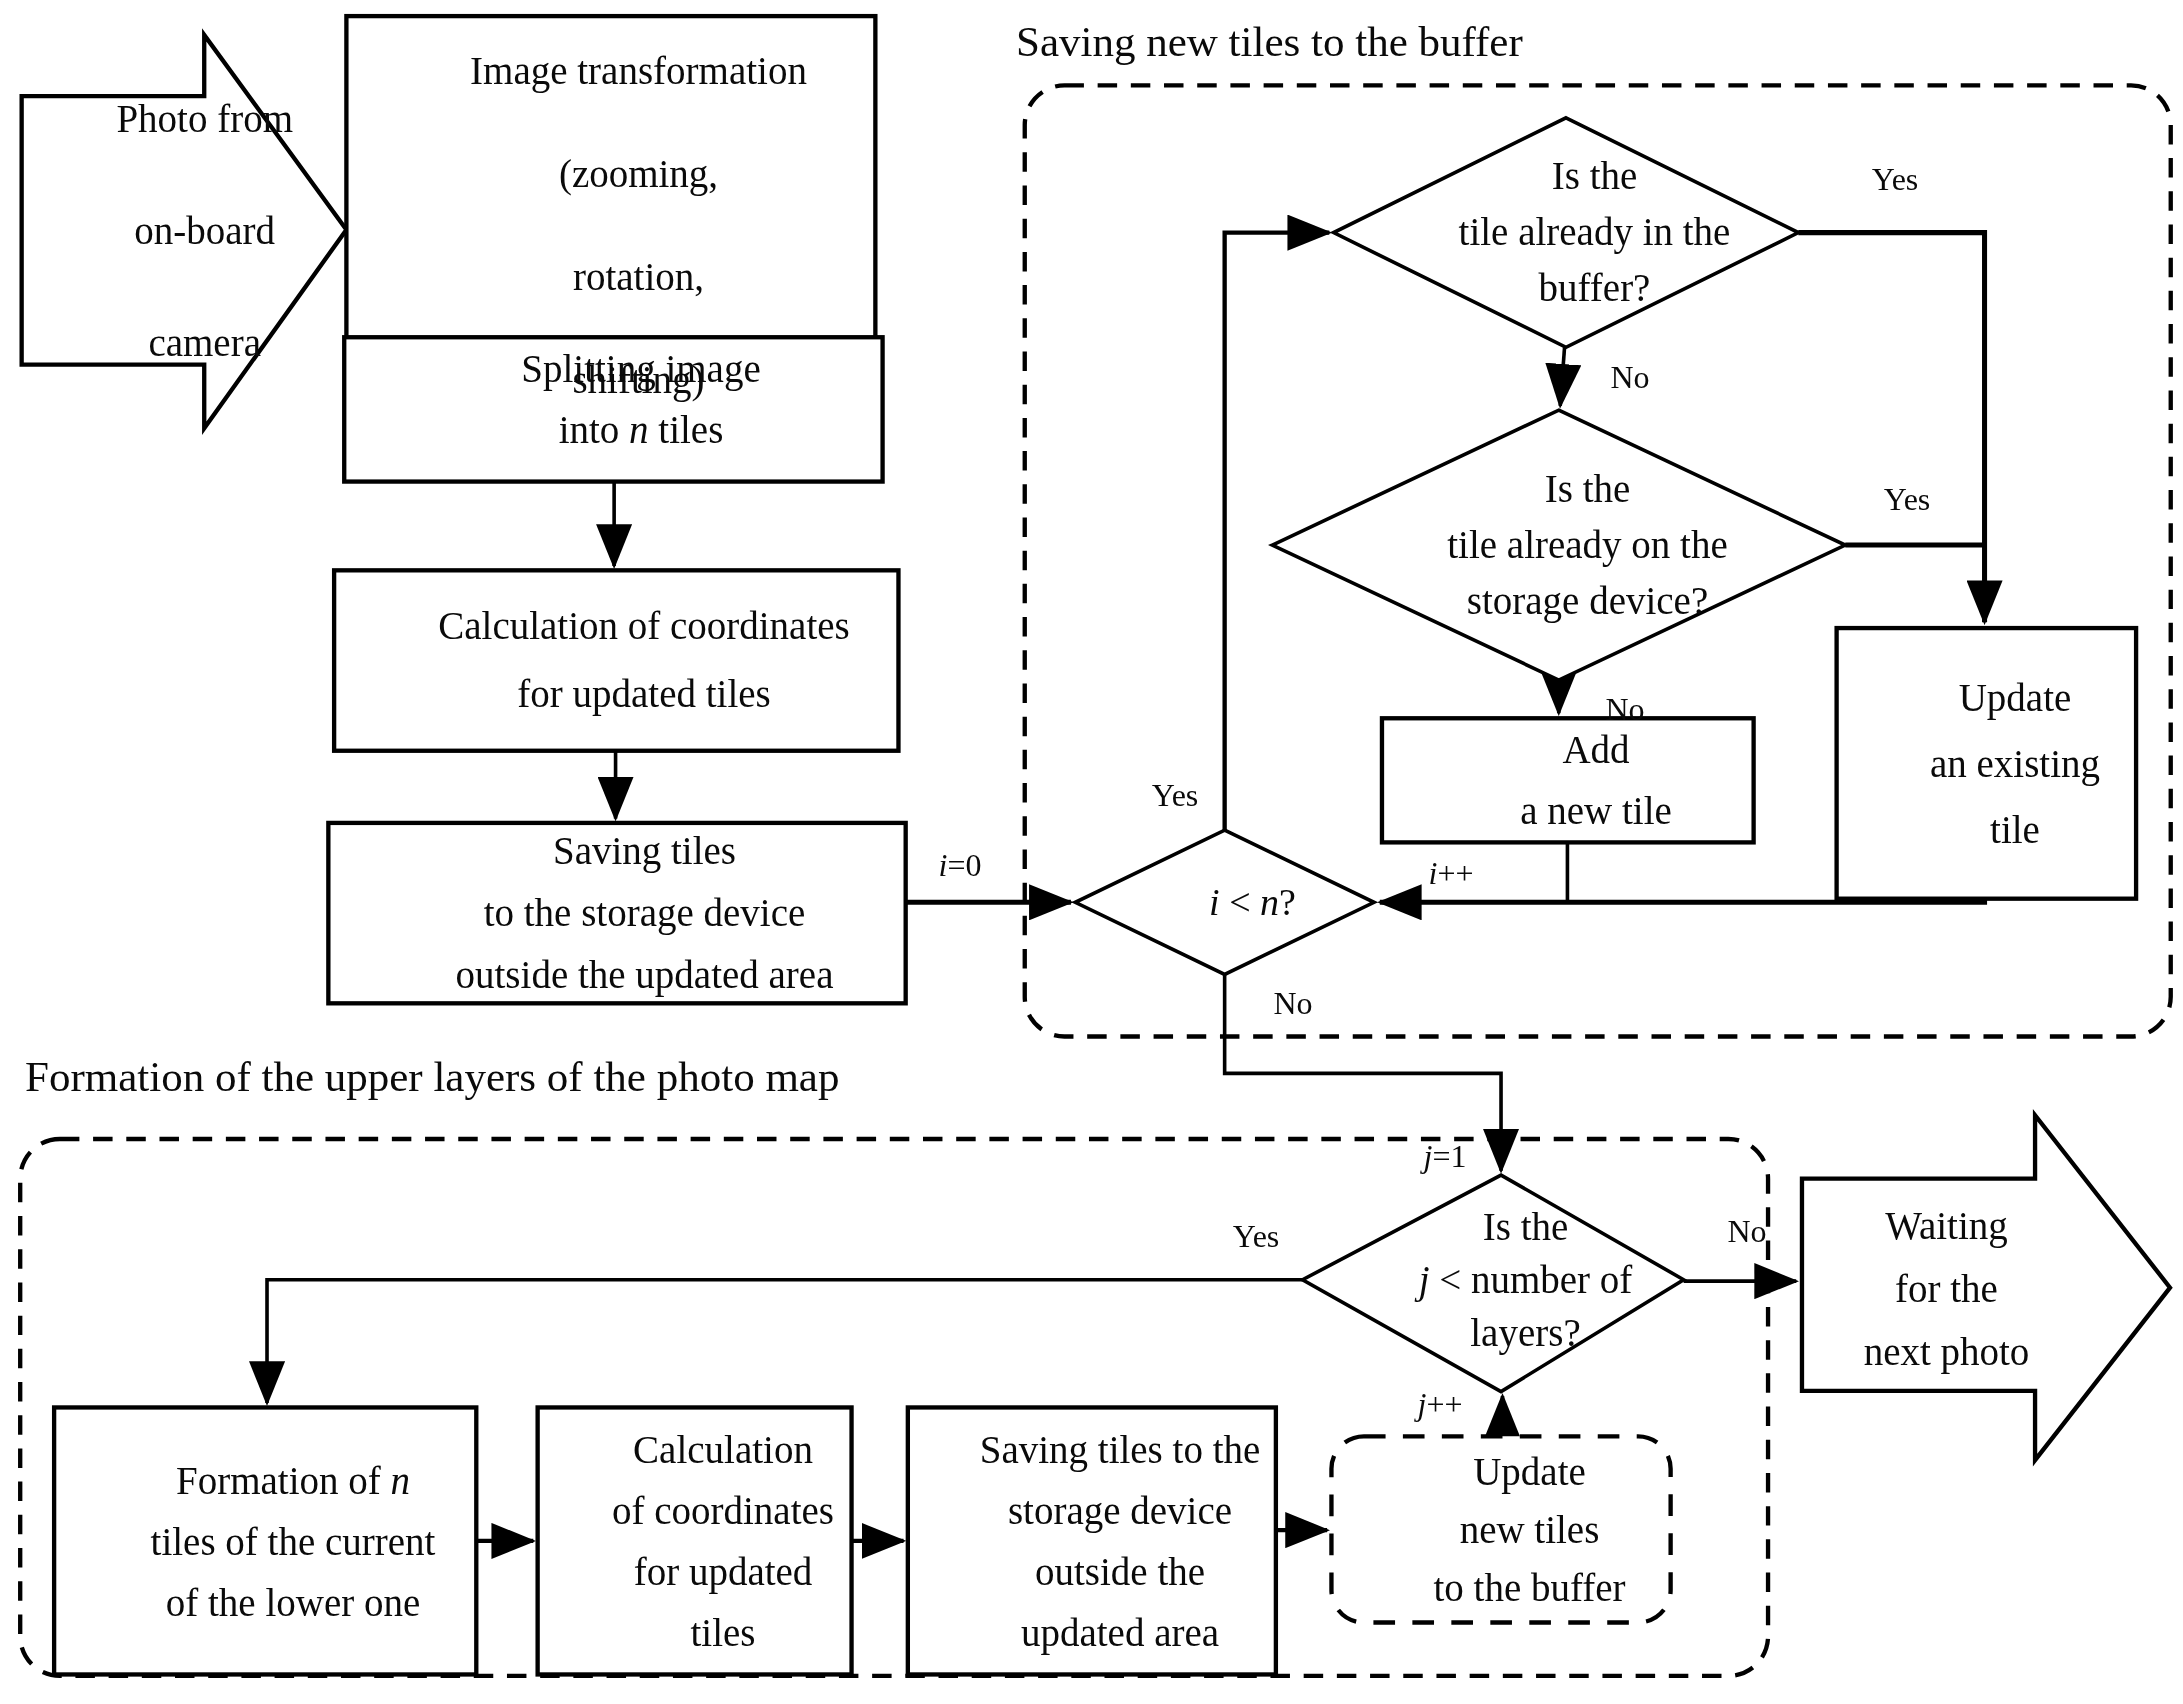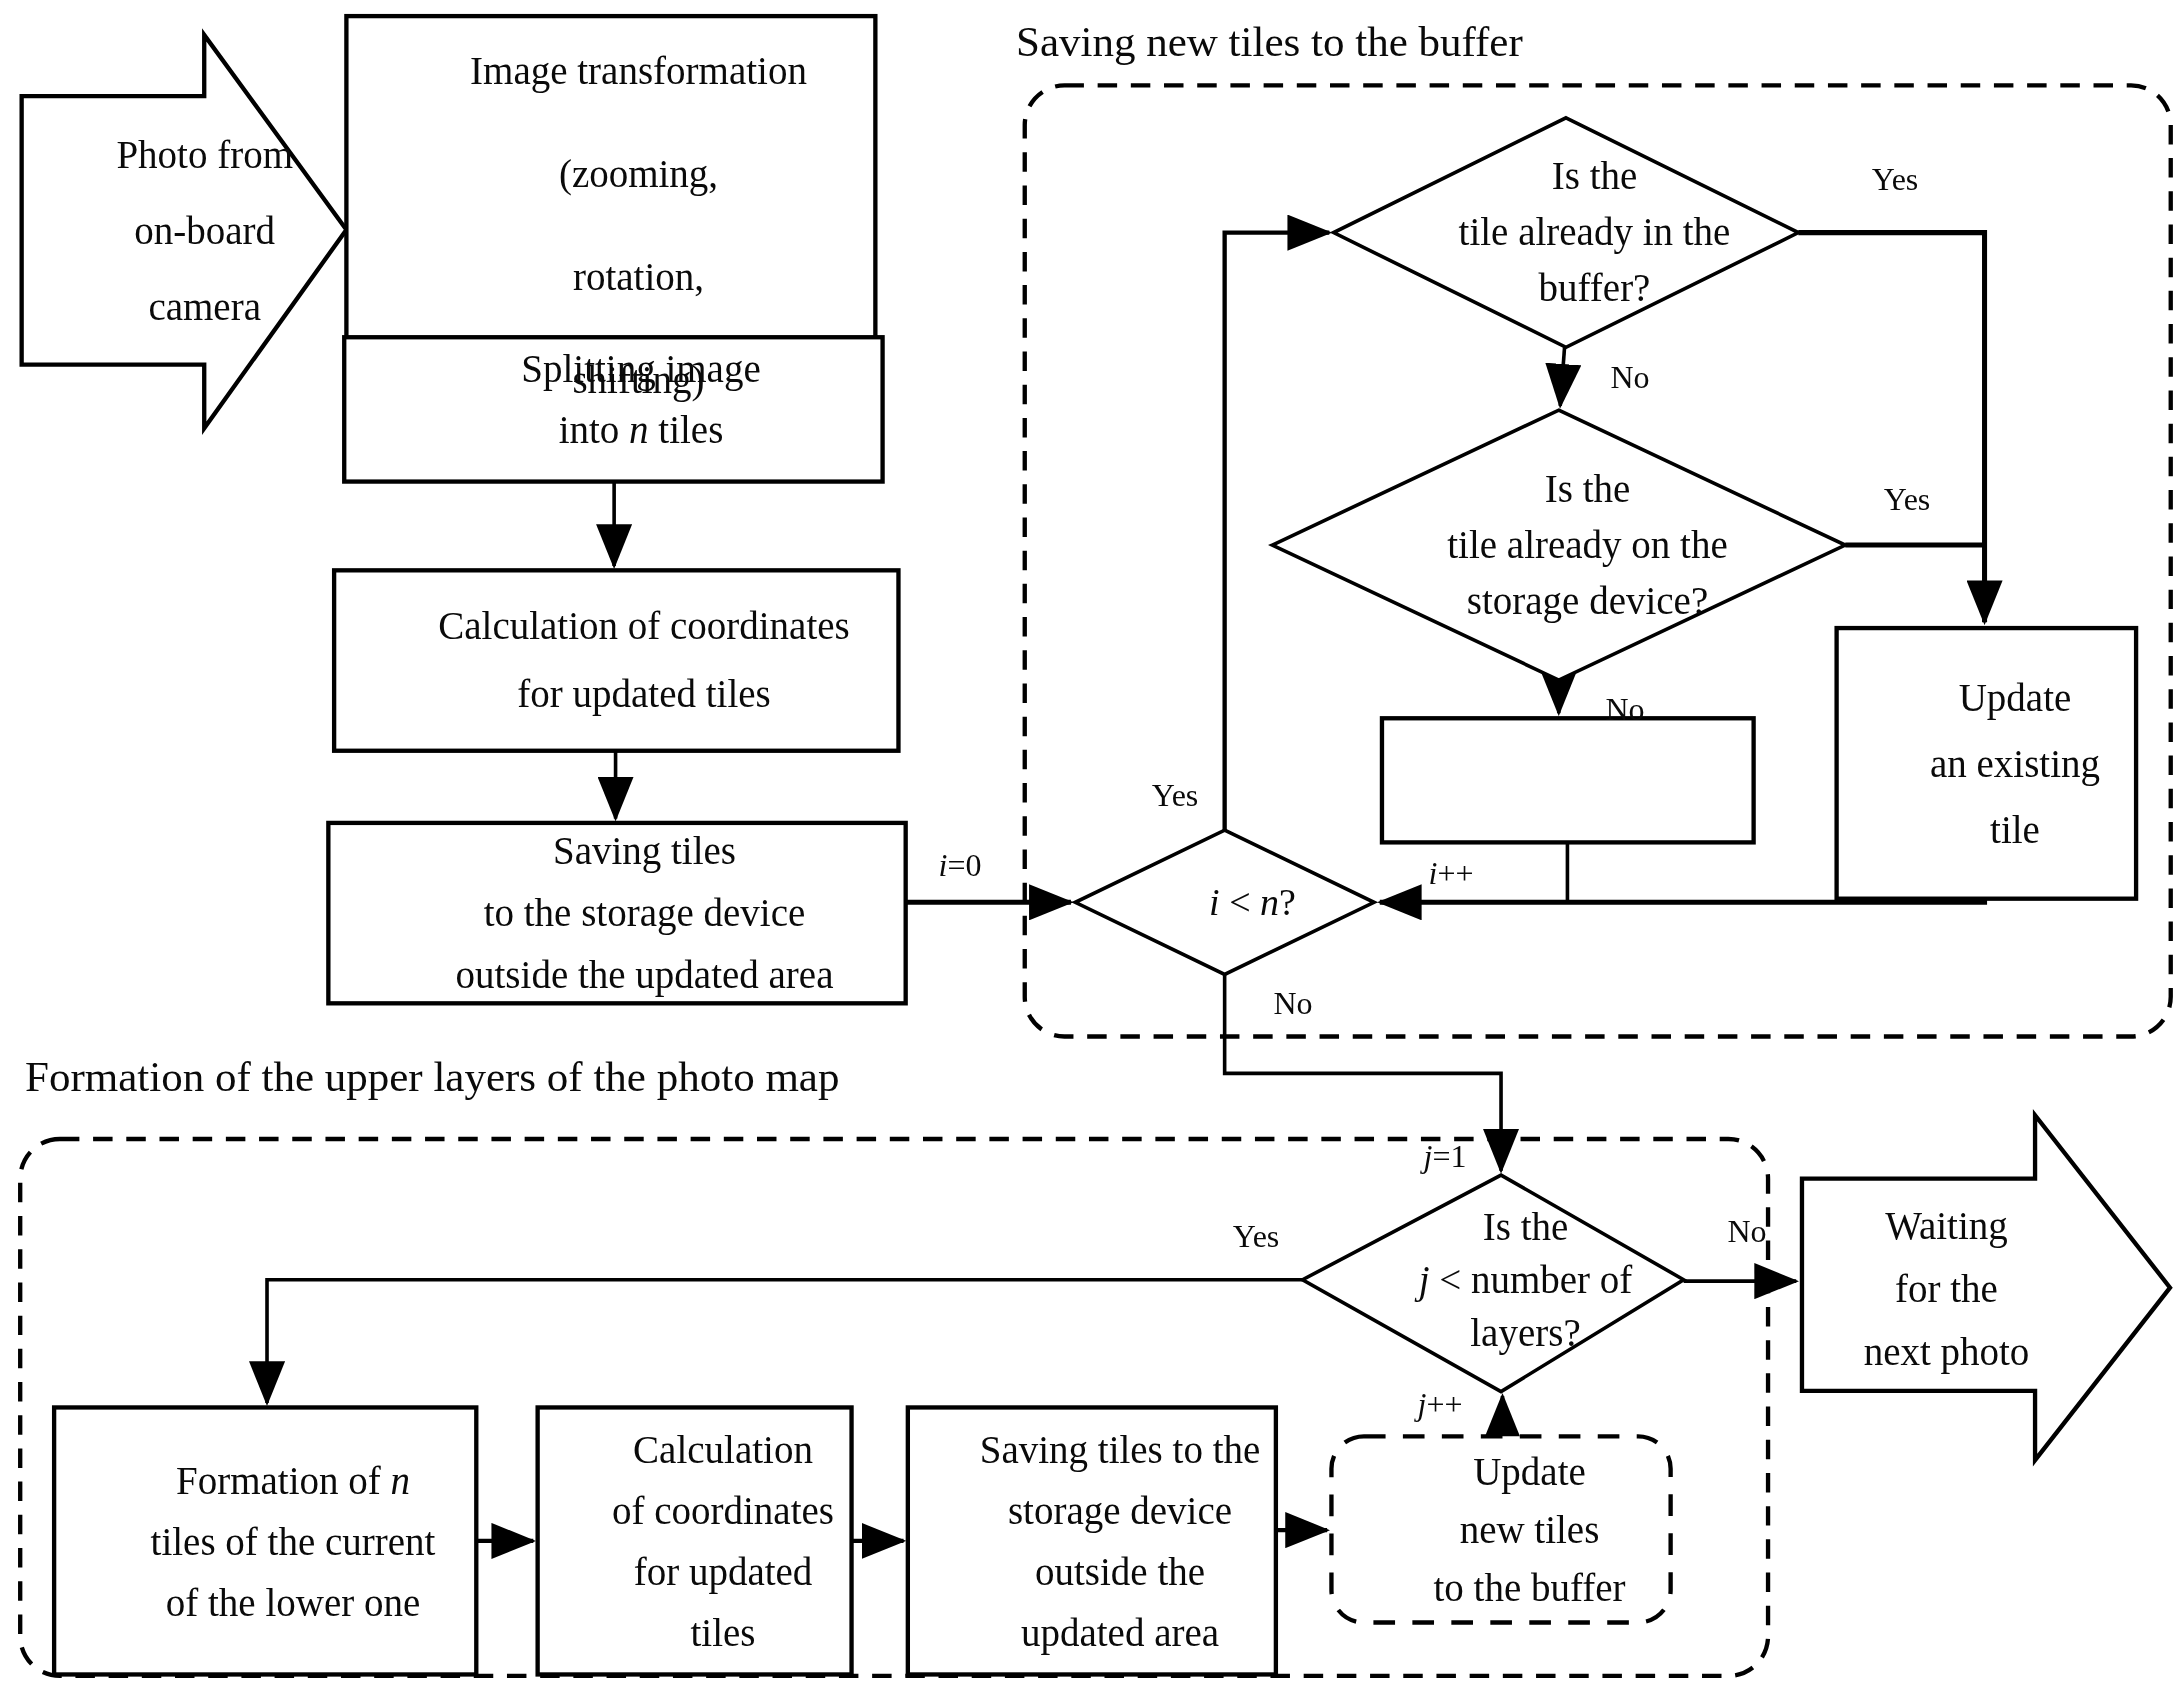--- a/index.html
+++ b/index.html
@@ -66,21 +66,21 @@
 
     <polygon points="2170,163 2492,322 2170,481 1848,322" fill="#fff" stroke="#000" stroke-width="5"></polygon>
     <polygon points="2160,568 2557,755 2160,942 1763,755" fill="#fff" stroke="#000" stroke-width="5"></polygon>
     <polygon points="1697,1150 1904,1250 1697,1350 1490,1250" fill="#fff" stroke="#000" stroke-width="5"></polygon>
     <polygon points="2080,1628 2333,1773 2080,1928 1805,1773" fill="#fff" stroke="#000" stroke-width="5"></polygon>
   </svg>
 
   <div class="title" style="left:1016px;top:17.3px;">Saving new tiles to the buffer</div>
   <div class="title" style="left:25px;top:1052px;">Formation of the upper layers of the photo map</div>
 
-  <div class="tblock lh105" style="left:21.7px;top:115px;width:310px;height:231px;">
+  <div class="tblock lh105" style="left:21.7px;top:115px;width:310px;height:231px;gap:36px;">
     <div>Photo from</div>
     <div>on-board</div>
     <div>camera</div>
   </div>
 
   <div class="tblock lh143" style="left:346px;top:16px;width:529px;height:417px;">
     <div>Image transformation</div>
     <div>(zooming,</div>
     <div>rotation,</div>
     <div>shifting)</div>
@@ -107,20 +107,24 @@
     <div>tile already in the</div>
     <div>buffer?</div>
   </div>
 
   <div class="tblock lh77" style="left:1314px;top:455px;width:491px;height:180px;">
     <div>Is the</div>
     <div>tile already on the</div>
     <div>storage device?</div>
   </div>
 
+  <div class="tblock lh84" style="left:1382px;top:718px;width:372px;height:124px;">
+    <div>Add</div>
+    <div>a new tile</div>
+  </div>
 
   <div class="tblock lh91" style="left:1837px;top:628px;width:300px;height:271px;">
     <div>Update</div>
     <div>an existing</div>
     <div>tile</div>
   </div>
 
   <div class="tblock fs58" style="left:1080px;top:876px;width:289px;height:52px;">
     <div><i>i</i> &lt; <i>n</i>?</div>
   </div>

